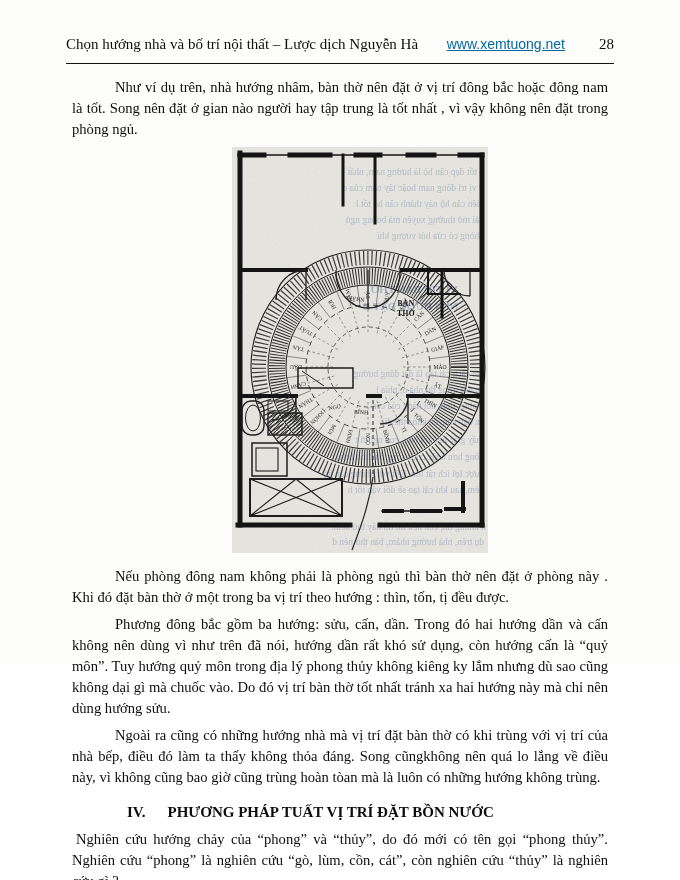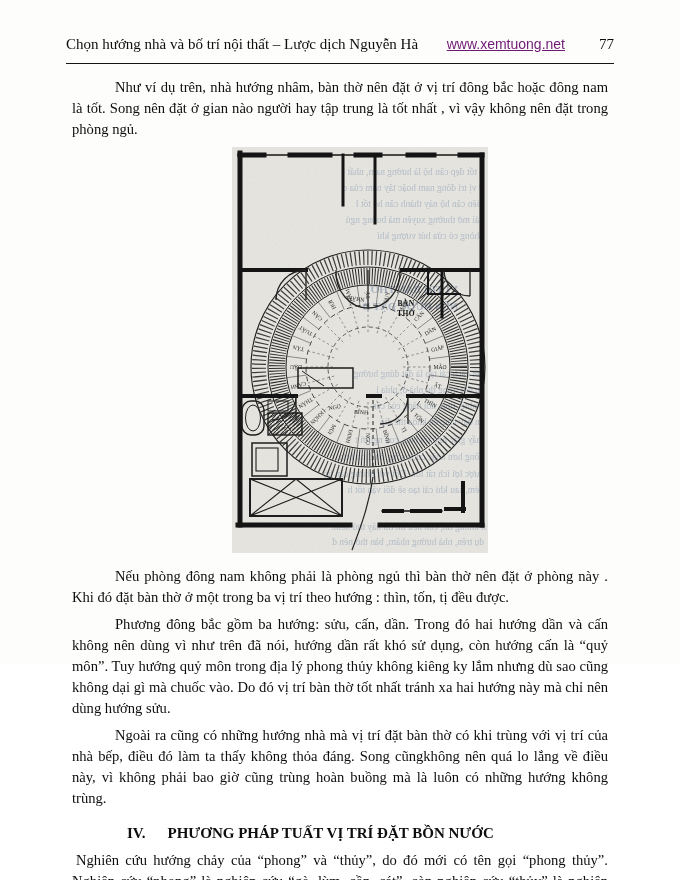--- a/index.html
+++ b/index.html
@@ -9,21 +9,21 @@
     padding:34px 66px 0 66px;
     background:#fdfdfc;
     font-family:"Liberation Serif","DejaVu Serif",serif;
     color:#0e0e0e;
   }
   
   .hdr{display:flex;align-items:baseline;font-size:15px;line-height:20px;white-space:nowrap;}
   .hdr-title{flex:1 1 auto;}
   .hdr-link{
     font-family:"Liberation Sans","DejaVu Sans",sans-serif;
-    font-size:14px;color:#701a75;text-decoration:underline;margin-right:34px;
+    font-size:14px;color:#0369a1;text-decoration:underline;margin-right:34px;
   }
   .hdr-page{font-size:15px;}
   .hdr-rule{border:0;border-top:1.8px solid #141414;margin:9px 0 0 0;}
   
   .para{
     font-size:14.6px;line-height:21px;text-align:justify;
     text-indent:43px;margin:6px;
   }
   .p1{margin-top:13px;}
   .p5{text-indent:4px;}
@@ -48,21 +48,21 @@
   .altar-t{font-family:"Liberation Serif","DejaVu Serif",serif;font-size:7.5px;font-weight:bold;fill:#111;text-anchor:middle;letter-spacing:.4px;}
 </style>
 </head>
 <body>
 
 <div class="page">
 
   <div class="hdr">
     <span class="hdr-title">Chọn hướng nhà và bố trí nội thất – Lược dịch Nguyễn Hà</span>
     <a href="#" class="hdr-link">www.xemtuong.net</a>
-    <span class="hdr-page">77</span>
+    <span class="hdr-page">28</span>
   </div>
   <hr class="hdr-rule">
 
   <p class="para p1">Như ví dụ trên, nhà hướng nhâm, bàn thờ nên đặt ở vị trí đông bắc hoặc đông nam là tốt. Song nên đặt ở gian nào người hay tập trung là tốt nhất , vì vậy không nên đặt trong phòng ngủ.</p>
 
   <div class="fig-wrap">
     <svg id="fig-svg" width="256" height="406" viewBox="0 0 256 406">
       <defs>
         <pattern id="hatch" width="4" height="4" patternUnits="userSpaceOnUse">
           <path d="M0,4 L4,0" stroke="#2a2a2a" stroke-width="1.2"></path>
@@ -236,21 +236,21 @@
       <g>
         <path d="M186 153 L197 144" stroke="#111" stroke-width="1" fill="none"></path>
         <text class="altar-t" x="174" y="159">BÀN</text>
         <text class="altar-t" x="174" y="169">THỜ</text>
       </g>
     </svg>
   </div>
 
   <p class="para">Nếu phòng đông nam không phải là phòng ngủ thì bàn thờ nên đặt ở phòng này . Khi đó đặt bàn thờ ở một trong ba vị trí theo hướng : thìn, tốn, tị đều được.</p>
   <p class="para">Phương đông bắc gồm ba hướng: sửu, cấn, dần. Trong đó hai hướng dần và cấn không nên dùng vì như trên đã nói, hướng dần rất khó sử dụng, còn hướng cấn là “quỷ môn”. Tuy hướng quỷ môn trong địa lý phong thủy không kiêng ky lắm nhưng dù sao cũng không dại gì mà chuốc vào. Do đó vị trí bàn thờ tốt nhất tránh xa hai hướng này mà chỉ nên dùng hướng sửu.</p>
-  <p class="para">Ngoài ra cũng có những hướng nhà mà vị trí đặt bàn thờ có khi trùng với vị trí của nhà bếp, điều đó làm ta thấy không thỏa đáng. Song cũngkhông nên quá lo lắng về điều này, vì không phải bao giờ cũng trùng hoàn buồng mà là luôn có những hướng không trùng.</p>
+  <p class="para">Ngoài ra cũng có những hướng nhà mà vị trí đặt bàn thờ có khi trùng với vị trí của nhà bếp, điều đó làm ta thấy không thỏa đáng. Song cũngkhông nên quá lo lắng về điều này, vì không cũng bao giờ cũng trùng hoàn tòan mà là luôn có những hướng không trùng.</p>
 
   <div class="sec-head">
     <span>IV.</span>
     <span>PHƯƠNG PHÁP TUẤT VỊ TRÍ ĐẶT BỒN NƯỚC</span>
   </div>
 
   <p class="para p5">Nghiên cứu hướng chảy của “phong” và “thủy”, do đó mới có tên gọi “phong thủy”. Nghiên cứu “phong” là nghiên cứu “gò, lùm, cồn, cát”, còn nghiên cứu “thủy” là nghiên cứu gì ?</p>
 
 </div>
 

